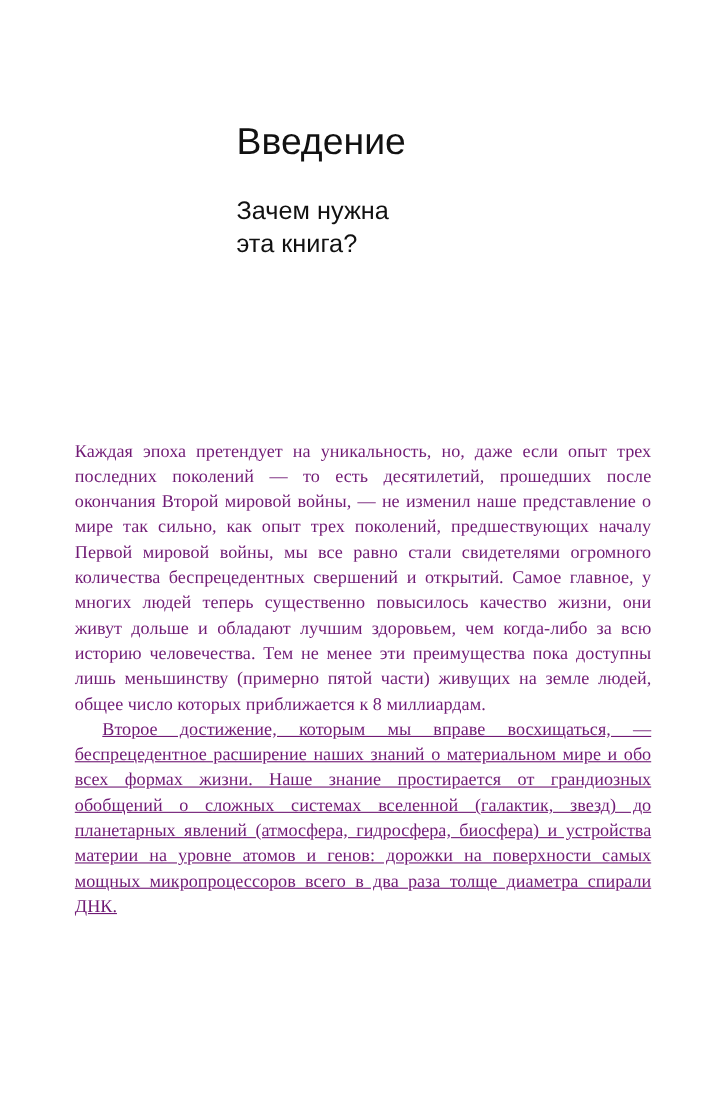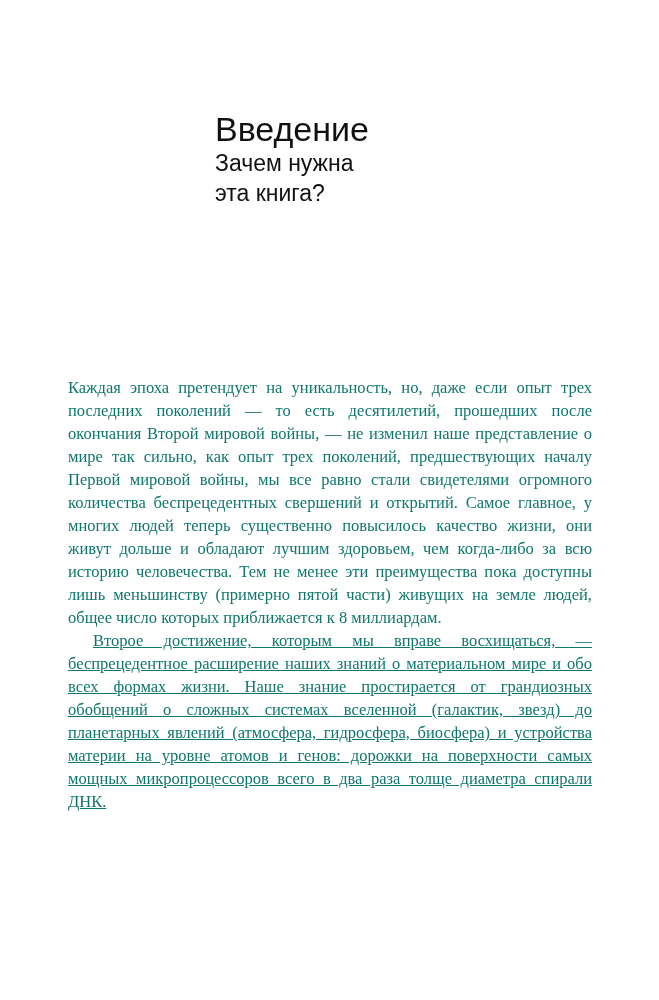--- a/index.html
+++ b/index.html
@@ -21,36 +21,37 @@
     width: 380px;
   }
   .chapter-title {
     font-family: "Liberation Sans", sans-serif;
     font-weight: 400;
     font-size: 34px;
     line-height: 38px;
     color: #111111;
   }
   .chapter-subtitle {
+    margin-top: 28px;
     font-family: "Liberation Sans", sans-serif;
     font-weight: 400;
     font-size: 23px;
     line-height: 30px;
     color: #111111;
     white-space: pre-line;
   }
   .body-text {
     position: absolute;
     left: 68px;
-    top: 376px;
+    top: 398px;
     width: 524px;
     font-family: "Liberation Serif", serif;
     font-size: 16.5px;
     line-height: 23px;
-    color: #0f766e;
+    color: #701a75;
     text-align: justify;
     hyphens: auto;
     -webkit-hyphens: auto;
   }
   .body-text p + p {
     text-indent: 25px;
     text-decoration: underline;
   }
 </style>
 </head>

